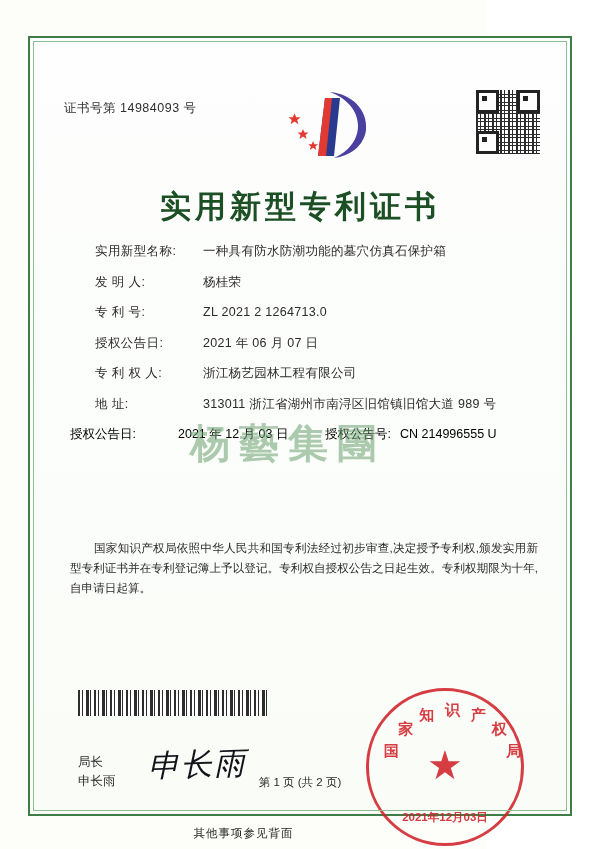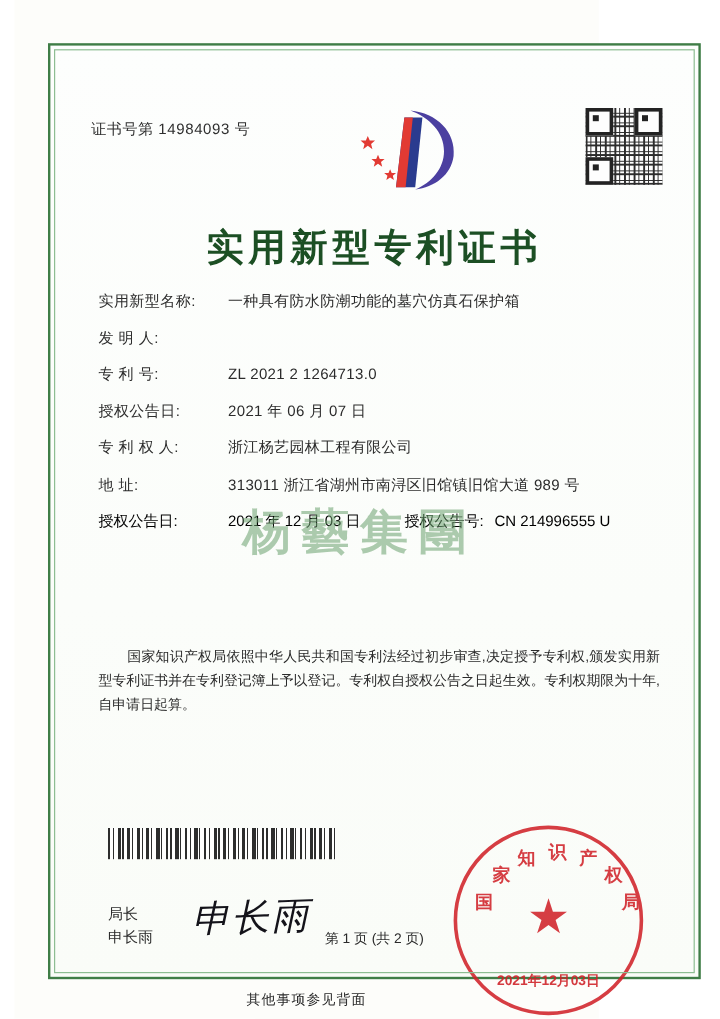--- a/index.html
+++ b/index.html
@@ -9,21 +9,21 @@
   }
   body {
     width: 600px;
     height: 849px;
     font-family: "Liberation Sans", sans-serif;
     position: relative;
     overflow: hidden;
   }
   .page {
     position: absolute;
-    left: 12px; top: 0;
+    left: 0; top: 0;
     width: 487px;
     height: 849px;
     background: #fdfdfa;
   }
   
   .frame {
     position: absolute;
     left: 28px;
     top: 36px;
     width: 544px;
@@ -114,20 +114,21 @@
     left: 40px;
     top: 205px;
     width: 466px;
   }
   .field-row {
     display: flex;
     align-items: baseline;
     margin-bottom: 13.5px;
     font-size: 12.5px;
     color: #2d2d2d;
+    margin-left: 25px;
   }
   .field-label {
     width: 108px;
     flex: 0 0 108px;
     letter-spacing: 0.4px;
     color: #2d2d2d;
     white-space: nowrap;
   }
   .field-value {
     flex: 1 1 auto;
@@ -325,20 +326,21 @@
 
     <div class="fields">
 
       <div class="field-row">
         <div class="field-label">实用新型名称:</div>
         <div class="field-value">一种具有防水防潮功能的墓穴仿真石保护箱</div>
       </div>
 
       <div class="field-row">
         <div class="field-label">发 明 人:</div>
+        <div class="field-value">杨桂荣</div>
       </div>
 
       <div class="field-row">
         <div class="field-label">专 利 号:</div>
         <div class="field-value">ZL 2021 2 1264713.0</div>
       </div>
 
       <div class="field-row">
         <div class="field-label">授权公告日:</div>
         <div class="field-value">2021 年 06 月 07 日</div>

